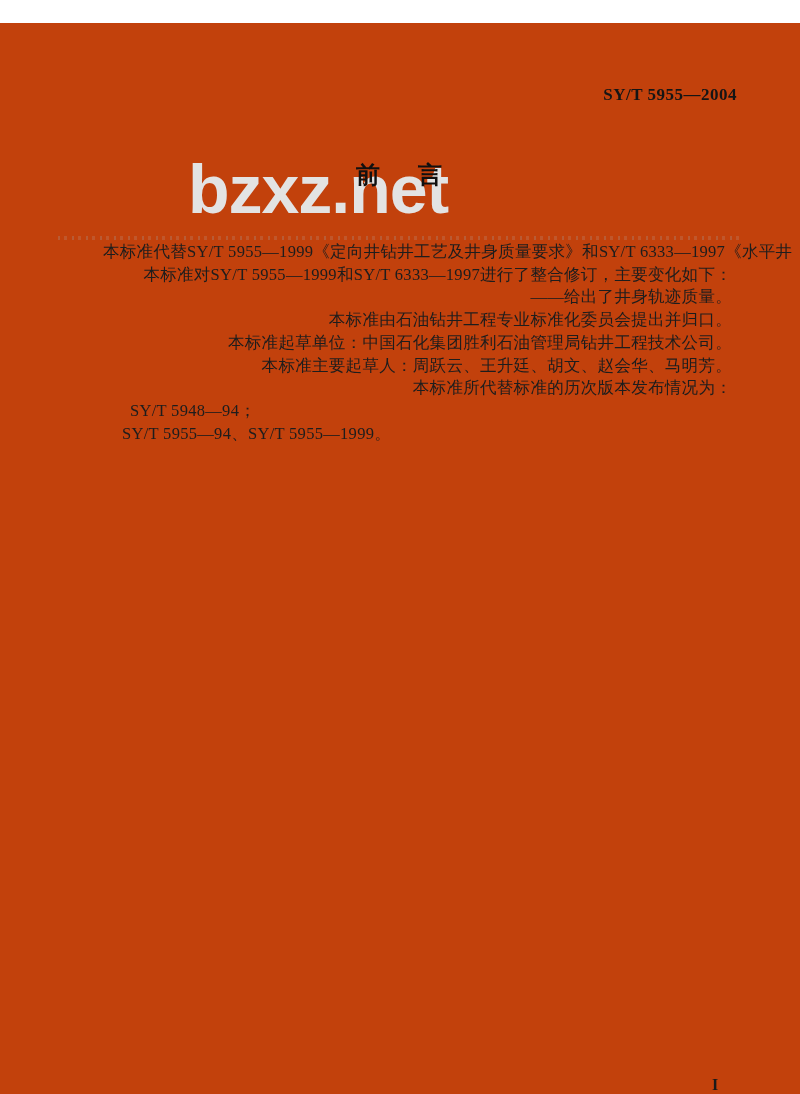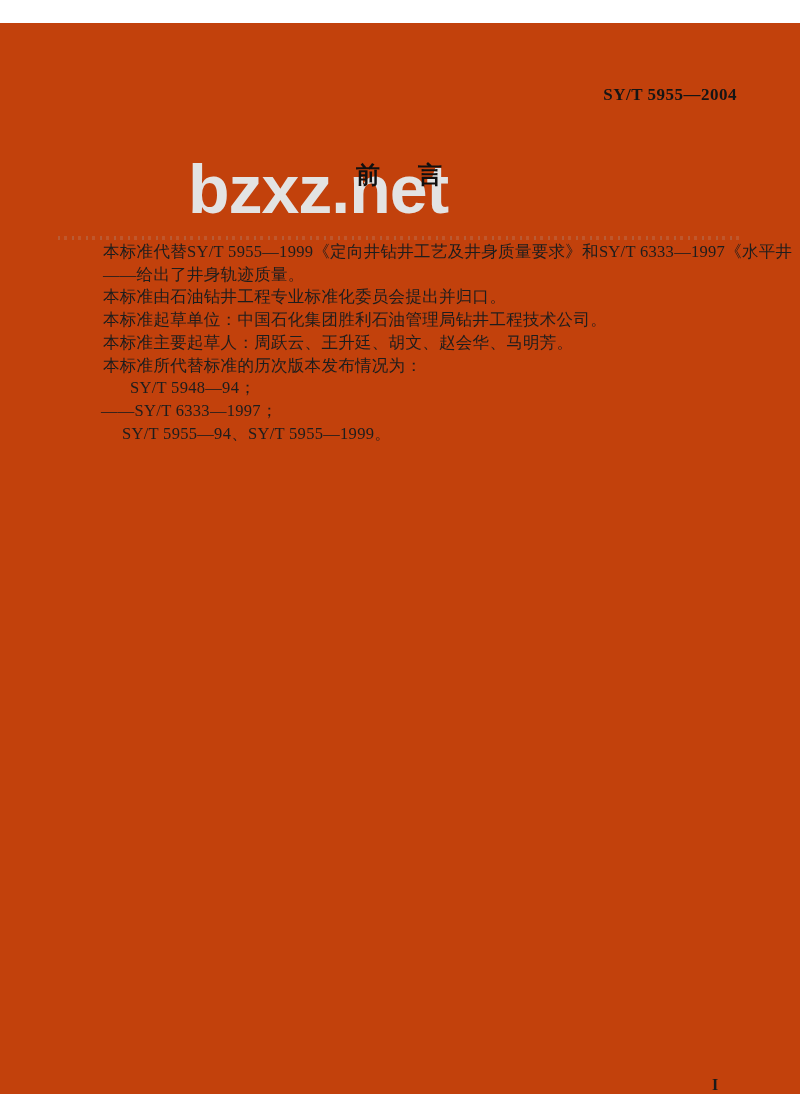--- a/index.html
+++ b/index.html
@@ -68,21 +68,21 @@
     left: 70px;
     width: 662px;
     font-size: 16.5px;
     line-height: 22.7px;
     letter-spacing: 0.3px;
     color: #1d1d1d;
   }
   .body-text .line {
     white-space: nowrap;
   }
-  .indent-first { padding-left: 33px; }
+  .indent-first { padding-left: 33px; text-align: right; }
   .indent-none  { padding-left: 0; }
   .indent-list  { padding-left: 60px; }
   .indent-list-dash { padding-left: 31px; }
   .indent-list-last { padding-left: 52px; }
   .page-number {
     position: absolute;
     top: 1053px;
     left: 712px;
     font-size: 16px;
     font-weight: bold;
@@ -97,25 +97,25 @@
   <div class="header-code">SY/T 5955—2004</div>
 
   <div class="watermark">bzxz.net</div>
 
   <div class="doc-title">前　言</div>
 
   <div class="scan-noise"></div>
 
   <div class="body-text">
     <div class="line indent-first">本标准代替SY/T 5955—1999《定向井钻井工艺及井身质量要求》和SY/T 6333—1997《水平井</div>
+    <div class="line indent-first">本标准对SY/T 5955—1999和SY/T 6333—1997进行了整合修订，主要变化如下：</div>
     <div class="line indent-first">——给出了井身轨迹质量。</div>
     <div class="line indent-first">本标准由石油钻井工程专业标准化委员会提出并归口。</div>
     <div class="line indent-first">本标准起草单位：中国石化集团胜利石油管理局钻井工程技术公司。</div>
     <div class="line indent-first">本标准主要起草人：周跃云、王升廷、胡文、赵会华、马明芳。</div>
     <div class="line indent-first">本标准所代替标准的历次版本发布情况为：</div>
     <div class="line indent-list">SY/T 5948—94；</div>
-    <div class="line indent-list-dash">——SY/T 6333—1997；</div>
     <div class="line indent-list-last">SY/T 5955—94、SY/T 5955—1999。</div>
   </div>
 
   <div class="page-number">I</div>
 
 </div>
 
 </body></html>

